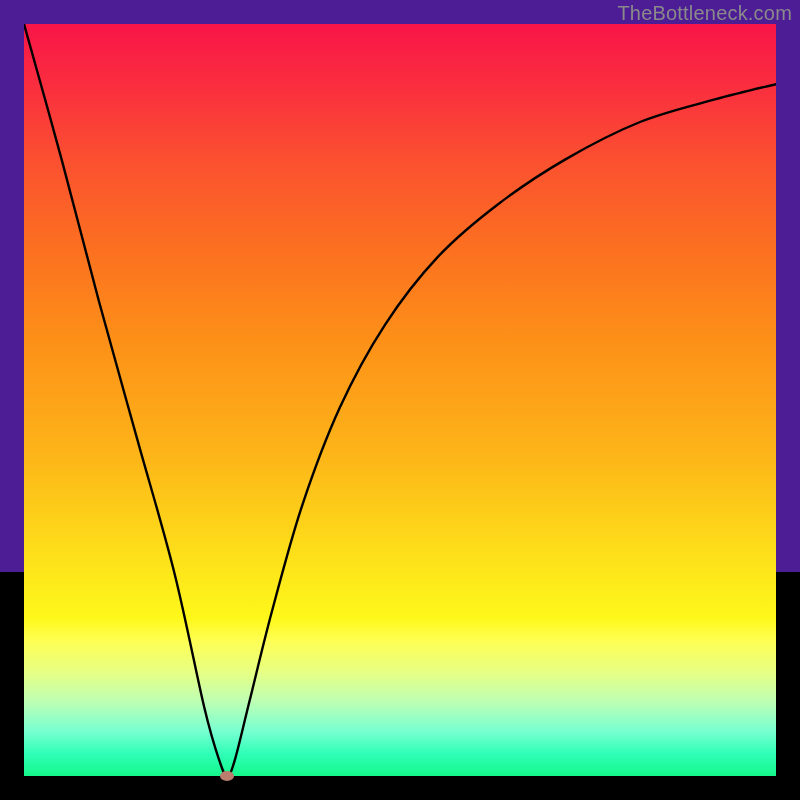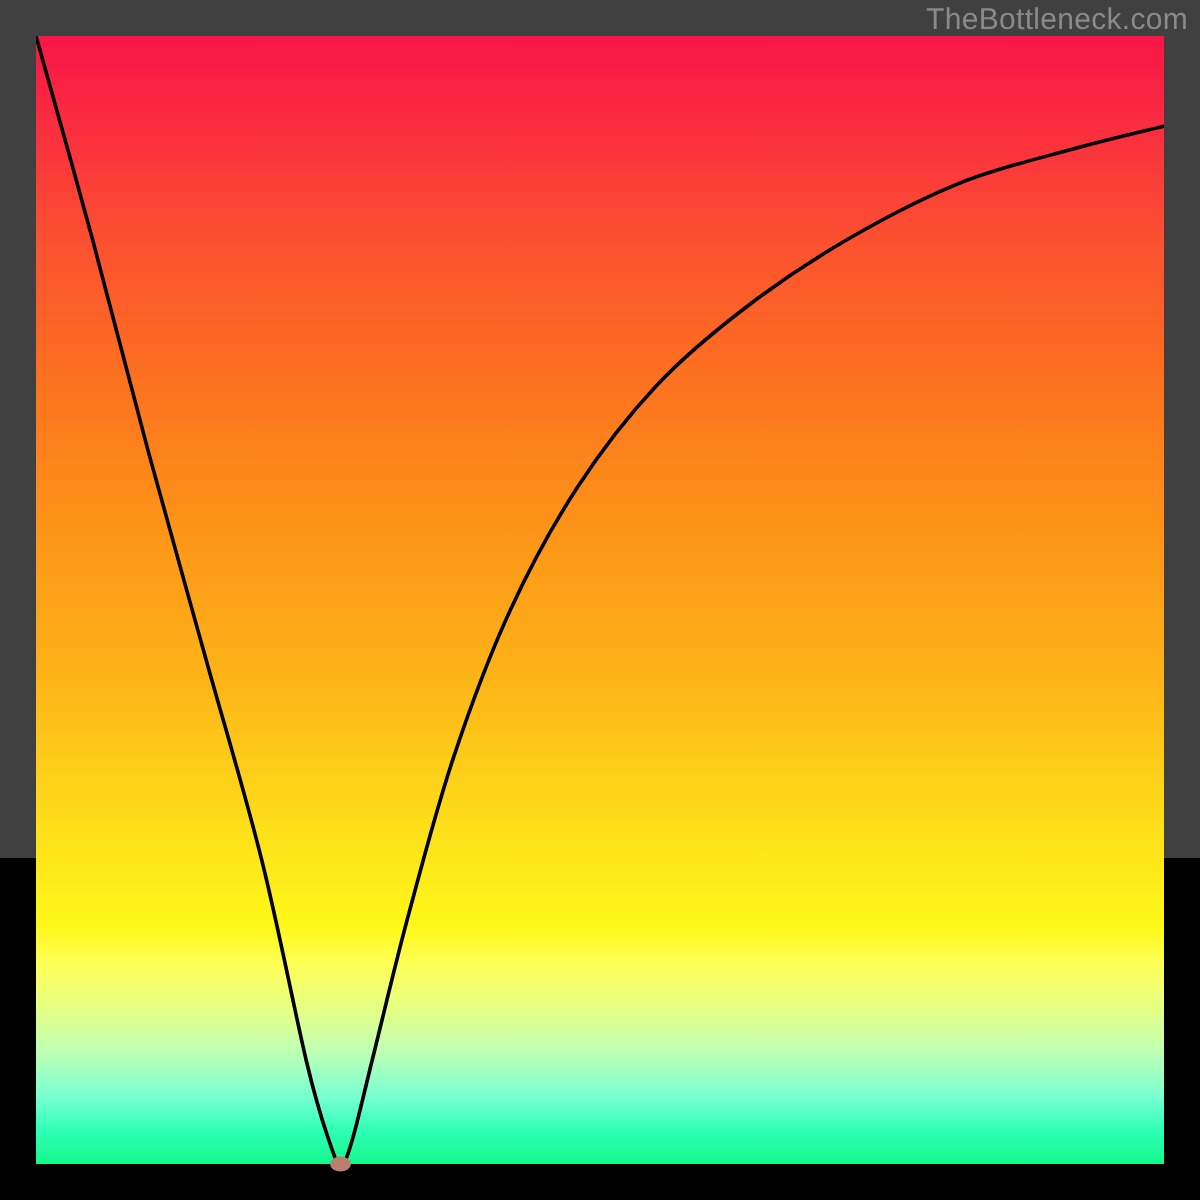--- a/index.html
+++ b/index.html
@@ -8,21 +8,21 @@
     width: 800px;
     height: 800px;
     background: #000;
     font-family: Arial, Helvetica, sans-serif;
     overflow: hidden;
   }
   .frame {
     position: relative;
     width: 800px;
     height: 572px;
-    background: #404040;
+    background: #4c1d95;
   }
   .plot-area {
     position: absolute;
     left: 24px;
     top: 24px;
     width: 752px;
     height: 752px;
     background: linear-gradient(to bottom,
       #f91548 0%,
       #fa2d3f 8%,

